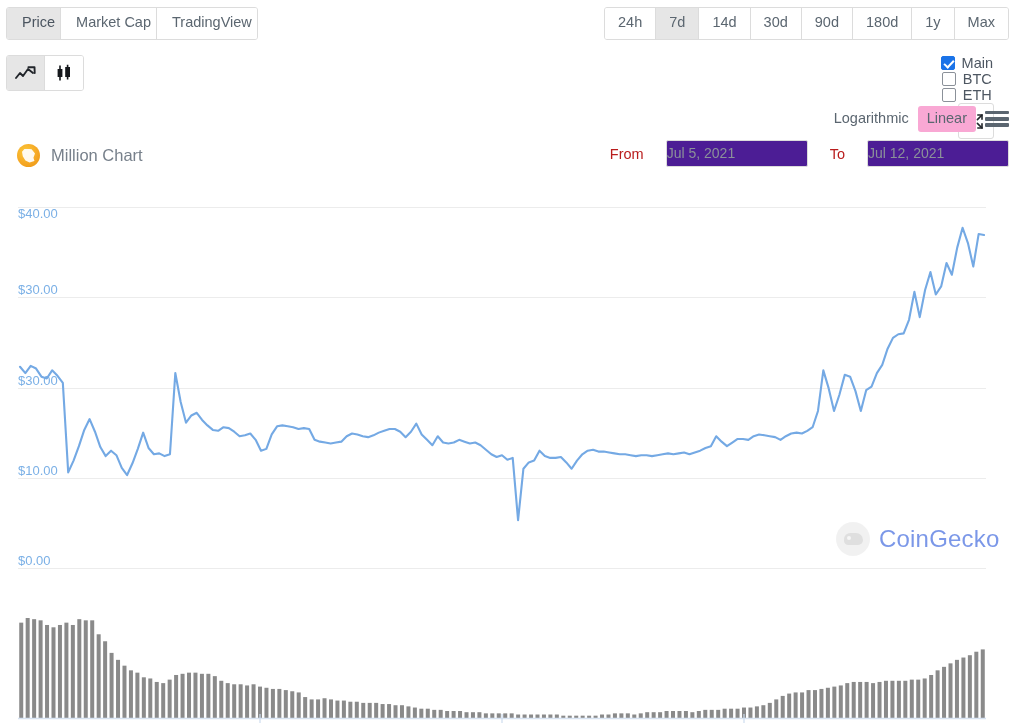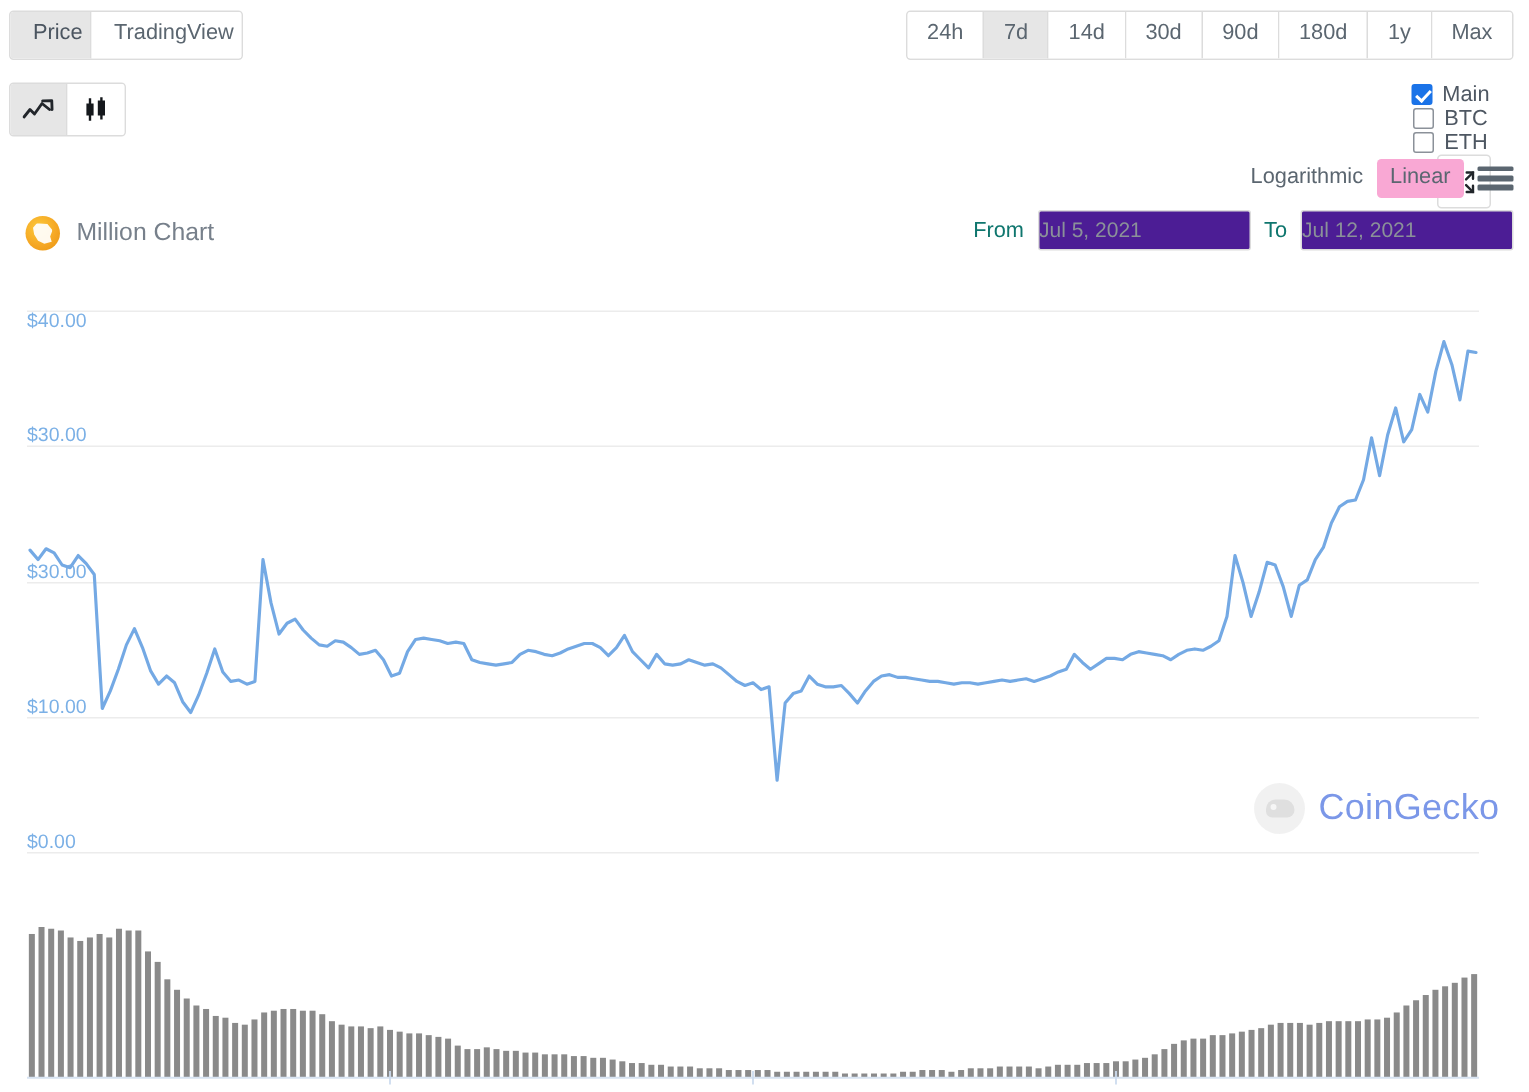--- a/index.html
+++ b/index.html
@@ -121,21 +121,21 @@
   .scale-btn.active { background: #f9a8d4; }
   .burger { width: 24px; height: 16px; margin-left: 9px; cursor: pointer;
             display:flex; flex-direction:column; justify-content:space-between; }
   .burger span { display:block; height: 3.4px; background:#5b6670; border-radius: 1px; }
 
   
   .date-row {
     position: absolute; right: 10px; top: 140px;
     display: flex; align-items: center;
   }
-  .date-lab { font-size: 14.5px; color: #0f766e; margin: 0 9px; }
+  .date-lab { font-size: 14.5px; color: #b91c1c; margin: 0 22px; }
   .date-input {
     width: 142px; height: 27px;
     border: 1px solid #dcdcdc; border-radius: 2px;
     background: #4c1d95;
     font-size: 14px; color: #8b9199;
     line-height: 25px;
     cursor: pointer;
   }
 
   
@@ -197,20 +197,21 @@
   }
   .wm-text { font-size: 24px; color: #1d4ed8; letter-spacing: .2px; text-align: right; }
 </style>
 </head>
 <body>
 
 <div id="app">
 
   <div class="tab-group">
     <div class="tab active">Price</div>
+    <div class="tab">Market Cap</div>
     <div class="tab">TradingView</div>
   </div>
 
   <div class="type-group">
     <div class="tbtn active">
       <svg width="22" height="16" viewBox="0 0 22 16" aria-hidden="true">
         <polyline points="1,13 5,8 8,11 13,4 18,8" fill="none" stroke="#22262b" stroke-width="1.9" stroke-linecap="round" stroke-linejoin="round"></polyline>
         <polyline points="13.5,2.2 19.6,2.2 19.6,8.2" fill="none" stroke="#22262b" stroke-width="1.9" stroke-linecap="round" stroke-linejoin="round" transform="rotate(-2 16 5)"></polyline>
       </svg>
     </div>

